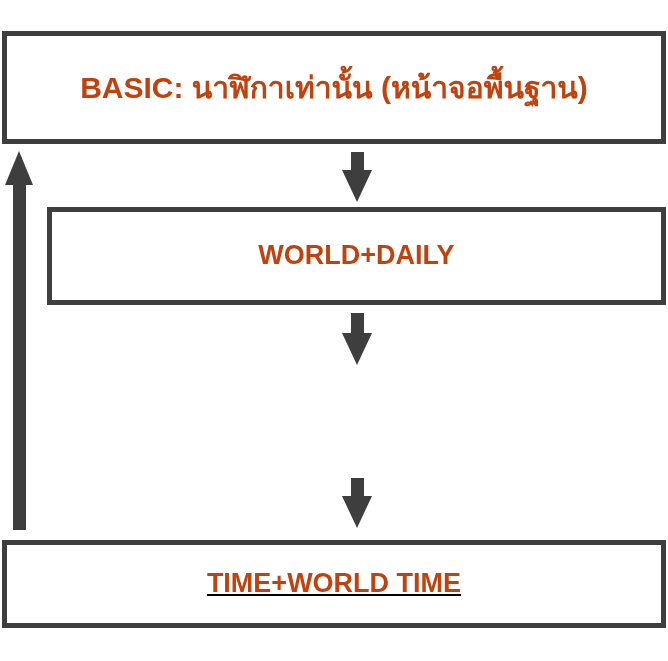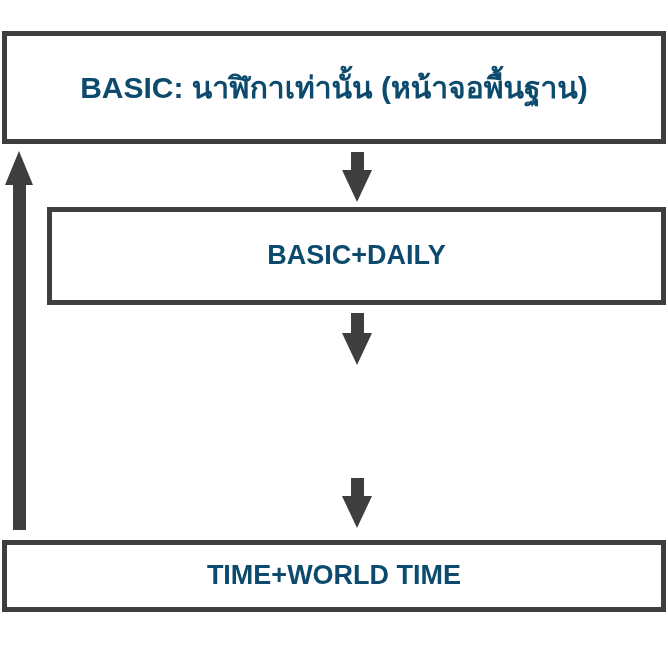--- a/index.html
+++ b/index.html
@@ -19,30 +19,30 @@
     position: absolute;
     box-sizing: border-box;
     border: 5px solid #3e3e3e;
     background: #ffffff;
     display: flex;
     align-items: center;
     justify-content: center;
     text-align: center;
   }
   .flow-node .node-label {
-    color: #0c4a6e;
+    color: #c2410c;
     font-weight: bold;
     white-space: nowrap;
     line-height: 1.1;
   }
   .node-basic   { left: 2px;  top: 31px;  width: 664px; height: 113px; }
   .node-basic .node-label { font-size: 30px; }
   .node-daily   { left: 47px; top: 207px; width: 619px; height: 98px; }
   .node-monthly { left: 47px; top: 375px; width: 619px; height: 93px; }
-  .node-world   { left: 2px;  top: 540px; width: 664px; height: 72px; }
+  .node-world   { left: 2px;  top: 540px; width: 664px; height: 88px; text-decoration: underline; }
   .node-daily .node-label,
   .node-monthly .node-label,
   .node-world .node-label { font-size: 27px; }
 
   
   .arrow-down {
     position: absolute;
     width: 30px;
     display: flex;
     flex-direction: column;
@@ -97,21 +97,21 @@
   <div class="flow-node node-basic">
     <span class="node-label">BASIC: นาฬิกาเท่านั้น (หน้าจอพื้นฐาน)</span>
   </div>
 
   <div class="arrow-down arrow-a">
     <div class="shaft"></div>
     <div class="head"></div>
   </div>
 
   <div class="flow-node node-daily">
-    <span class="node-label">BASIC+DAILY</span>
+    <span class="node-label">WORLD+DAILY</span>
   </div>
 
   <div class="arrow-down arrow-b">
     <div class="shaft"></div>
     <div class="head"></div>
   </div>
 
 
   <div class="arrow-down arrow-c">
     <div class="shaft"></div>

